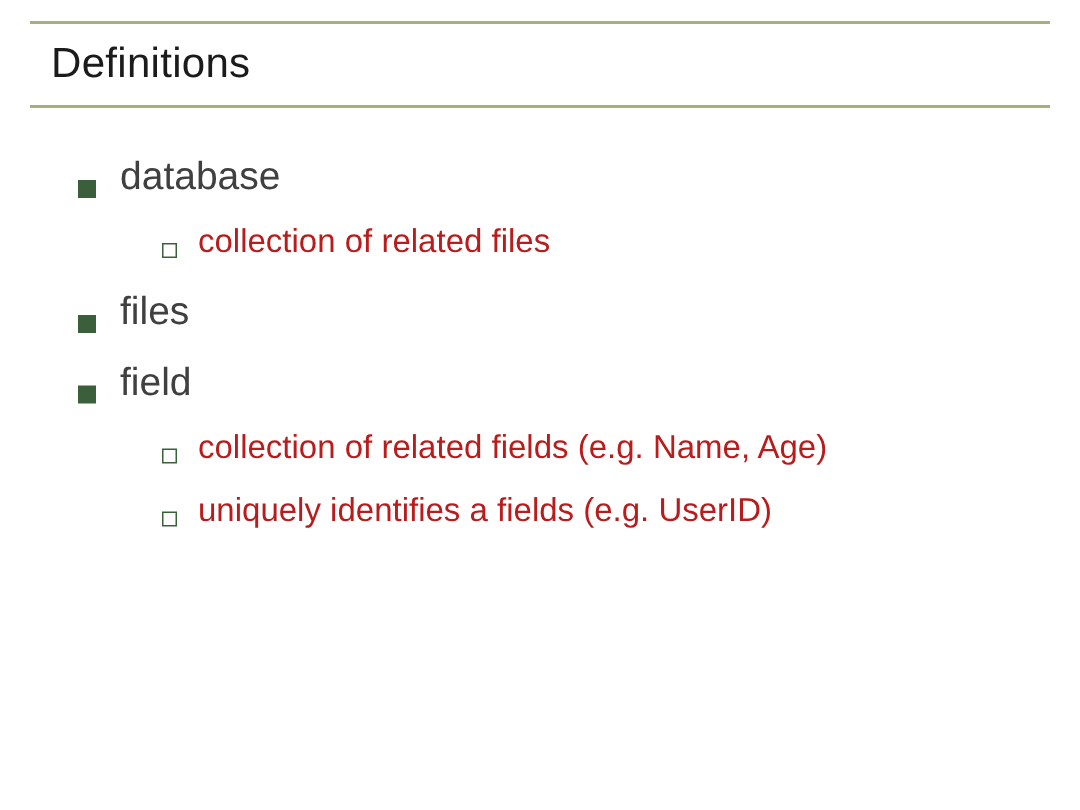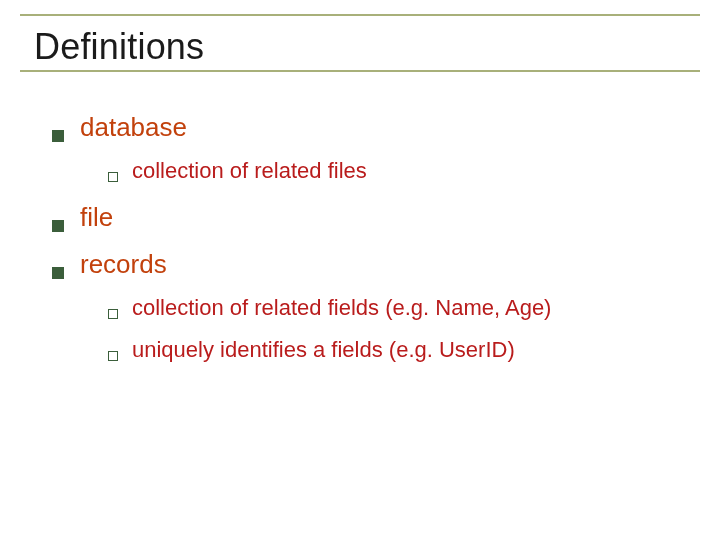--- a/index.html
+++ b/index.html
@@ -17,21 +17,21 @@
     height: 2px;
     background: #a8b07a;
   }
   .rule-bottom {
     position: absolute;
     left: 20px; right: 20px; top: 70px;
     height: 2px;
     background: #a8b07a;
   }
   .title {
-    font-size: 36px;
+    font-size: 28px;
     font-weight: 400;
     color: #1b1b1b;
     margin-top: 8px;
     margin-left: 6px;
     letter-spacing: 0.2px;
   }
   .content {
     margin-top: 44px;
     margin-left: 24px;
   }
@@ -45,21 +45,21 @@
     width: 12px;
     height: 12px;
     background: #3b5e3b;
     flex: 0 0 auto;
     margin-right: 16px;
     position: relative;
     top: 6px;
   }
   .term-label {
     font-size: 26px;
-    color: #c2410c;
+    color: #404040;
   }
   .def-row {
     display: flex;
     align-items: baseline;
     margin-top: 14px;
     margin-left: 56px;
   }
   .bullet-hollow {
     width: 10px;
     height: 10px;
@@ -90,26 +90,26 @@
     <div class="bullet-square"></div>
     <div class="term-label">database</div>
   </div>
   <div class="def-row">
     <div class="bullet-hollow"></div>
     <div class="def-text">collection of related files</div>
   </div>
 
   <div class="term-row">
     <div class="bullet-square"></div>
-    <div class="term-label">file</div>
+    <div class="term-label">files</div>
   </div>
 
   <div class="term-row">
     <div class="bullet-square"></div>
-    <div class="term-label">records</div>
+    <div class="term-label">field</div>
   </div>
   <div class="def-row">
     <div class="bullet-hollow"></div>
     <div class="def-text">collection of related fields (e.g. Name, Age)</div>
   </div>
 
   <div class="def-row">
     <div class="bullet-hollow"></div>
     <div class="def-text">uniquely identifies a fields (e.g. UserID)</div>
   </div>

